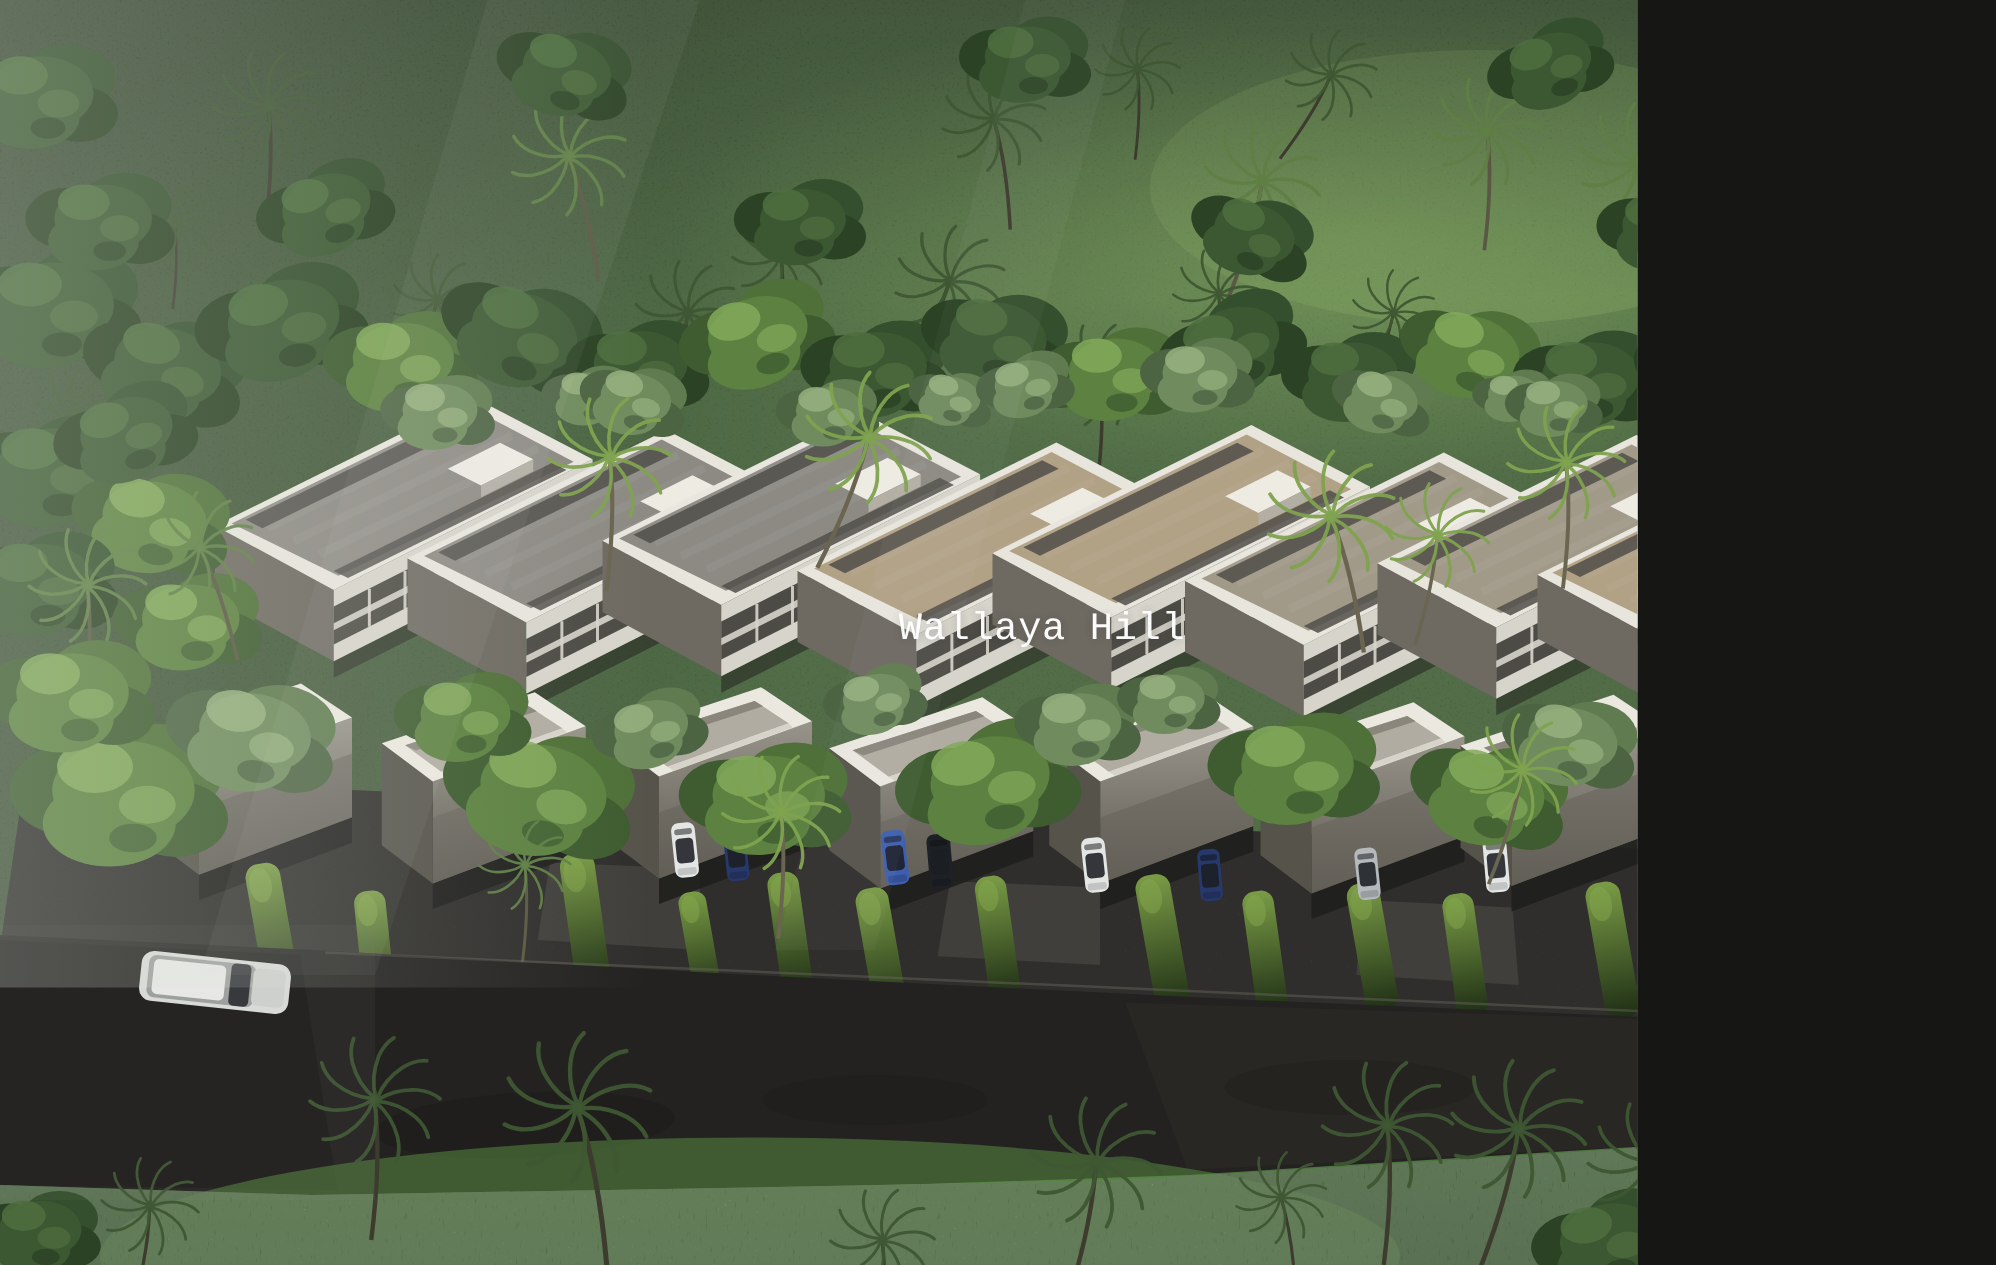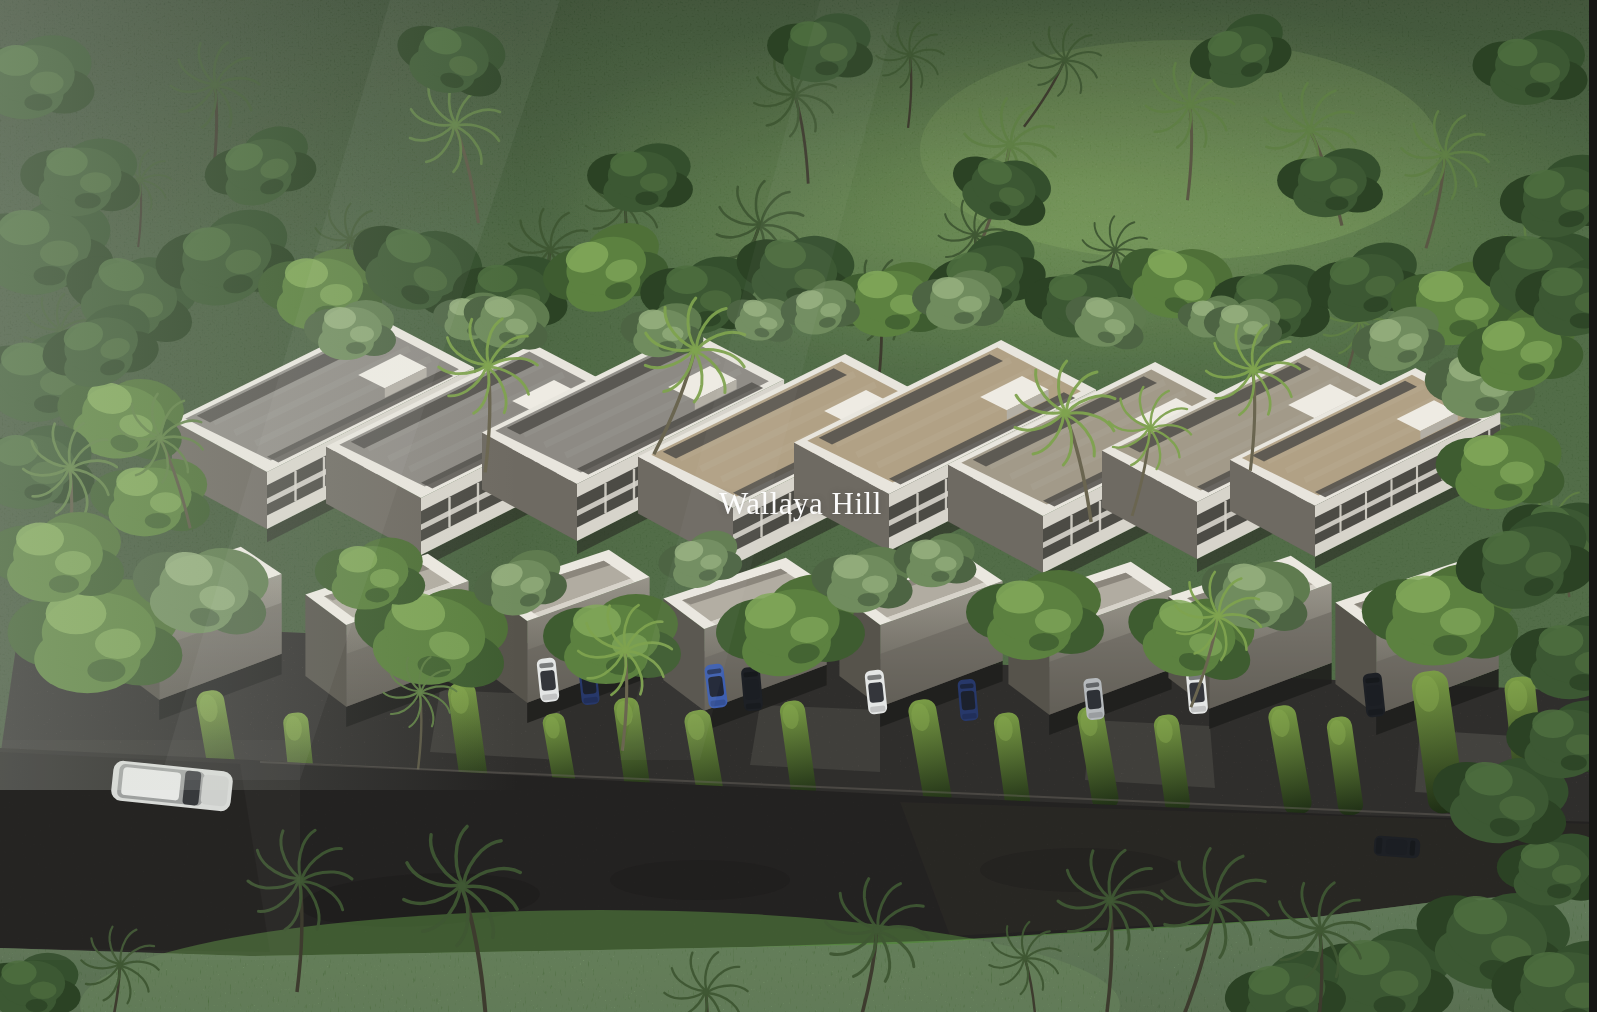--- a/index.html
+++ b/index.html
@@ -1,17 +1,17 @@
 <!DOCTYPE html>
 <html style="--title_color: #ffffff; --hill_green: #4e7440; --hill_sun_green: #7cab57; --canopy_dark_green: #31492a; --road_asphalt: #2c2a29; --driveway_gray: #4a4744; --grass_base: #47743a; --grass_light: #5d9444; --building_white: #e8e5dd; --roof_gray: #8d8a84; --roof_tan: #b1a185; --stone_wall: #8f8b82; --hedge_dark: #24351a; --hedge_light: #7a9c46;"><head>
 <meta charset="utf-8">
 <style>
   html,body{margin:0;padding:0;background:#161614;}
-  .stage{position:relative;width:1589px;height:1012px;overflow:hidden;background:#4e7440;
-         font-family:Liberation Serif, serif;}
+  .stage{position:relative;width:1310px;height:1012px;overflow:hidden;background:#4e7440;
+         font-family:Liberation Mono, monospace;}
   .stage svg{position:absolute;left:0;top:0;display:block;}
   .project-title{
     position:absolute;left:719px;top:486px;
     font-size:31px;font-weight:400;letter-spacing:.5px;
     color:var(--title_color,#ffffff);opacity:.97;
     text-shadow:0 0 8px rgba(40,40,40,.25);
     white-space:nowrap;pointer-events:none;
   }
 </style>
 <title>Wallaya Hill</title></head>

